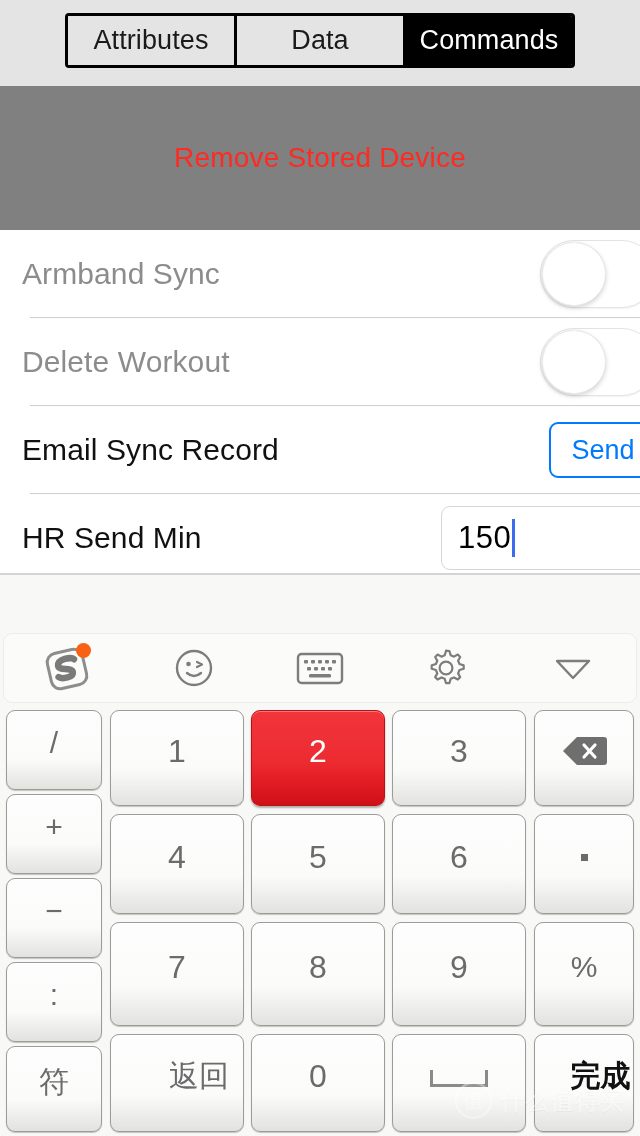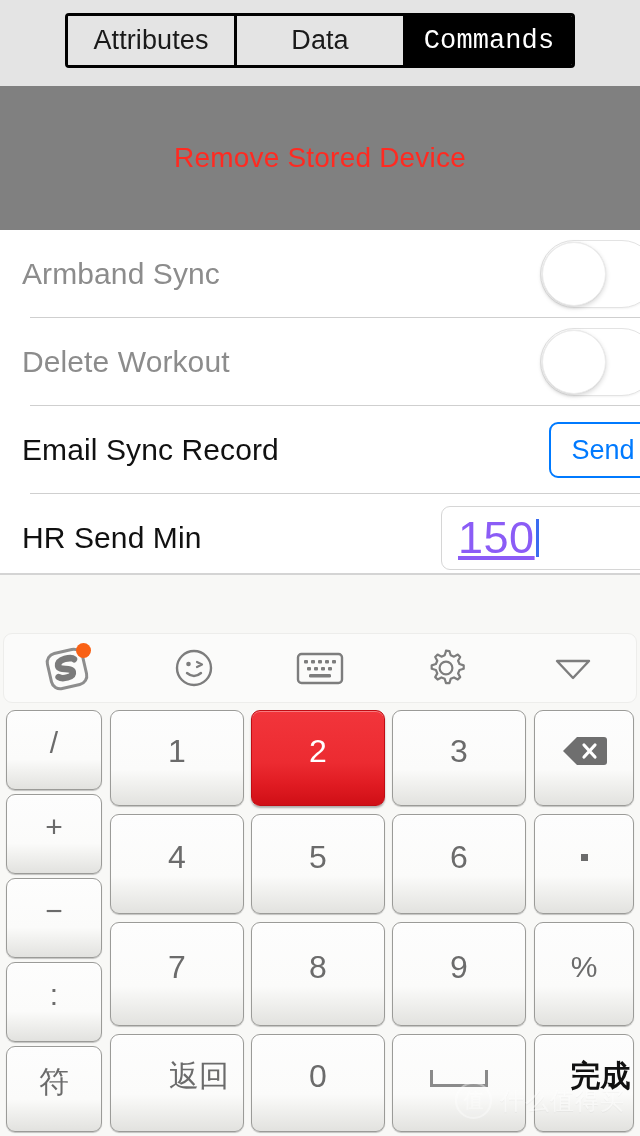--- a/index.html
+++ b/index.html
@@ -47,21 +47,20 @@
     color: #1a1a1a;
     background: #e4e4e4;
     border-right: 3px solid #000000;
     box-sizing: border-box;
     letter-spacing: 0.1px;
   }
   .seg:last-child { border-right: none; }
   .seg.selected {
     background: #000000;
     color: #ffffff;
-    font-family: Liberation Mono, monospace;
   }
 
   
   .grayband {
     position: absolute;
     left: 0; top: 86px;
     width: 640px; height: 144px;
     background: #808080;
     display: flex;
     align-items: center;
@@ -155,24 +154,23 @@
     height: 64px;
     border: 1px solid #d6d6d6;
     border-radius: 9px;
     box-sizing: border-box;
     background: #ffffff;
     display: flex;
     align-items: center;
     padding-left: 16px;
   }
   .num-field .val {
-    font-size: 45px;
-    color: #8b5cf6;
+    font-size: 31px;
+    color: #000000;
     letter-spacing: 0.5px;
-    text-decoration: underline;
   }
   .num-field .caret {
     width: 3px;
     height: 38px;
     background: #3b6cf0;
     margin-left: 1px;
   }
 
   
   .keyboard {

